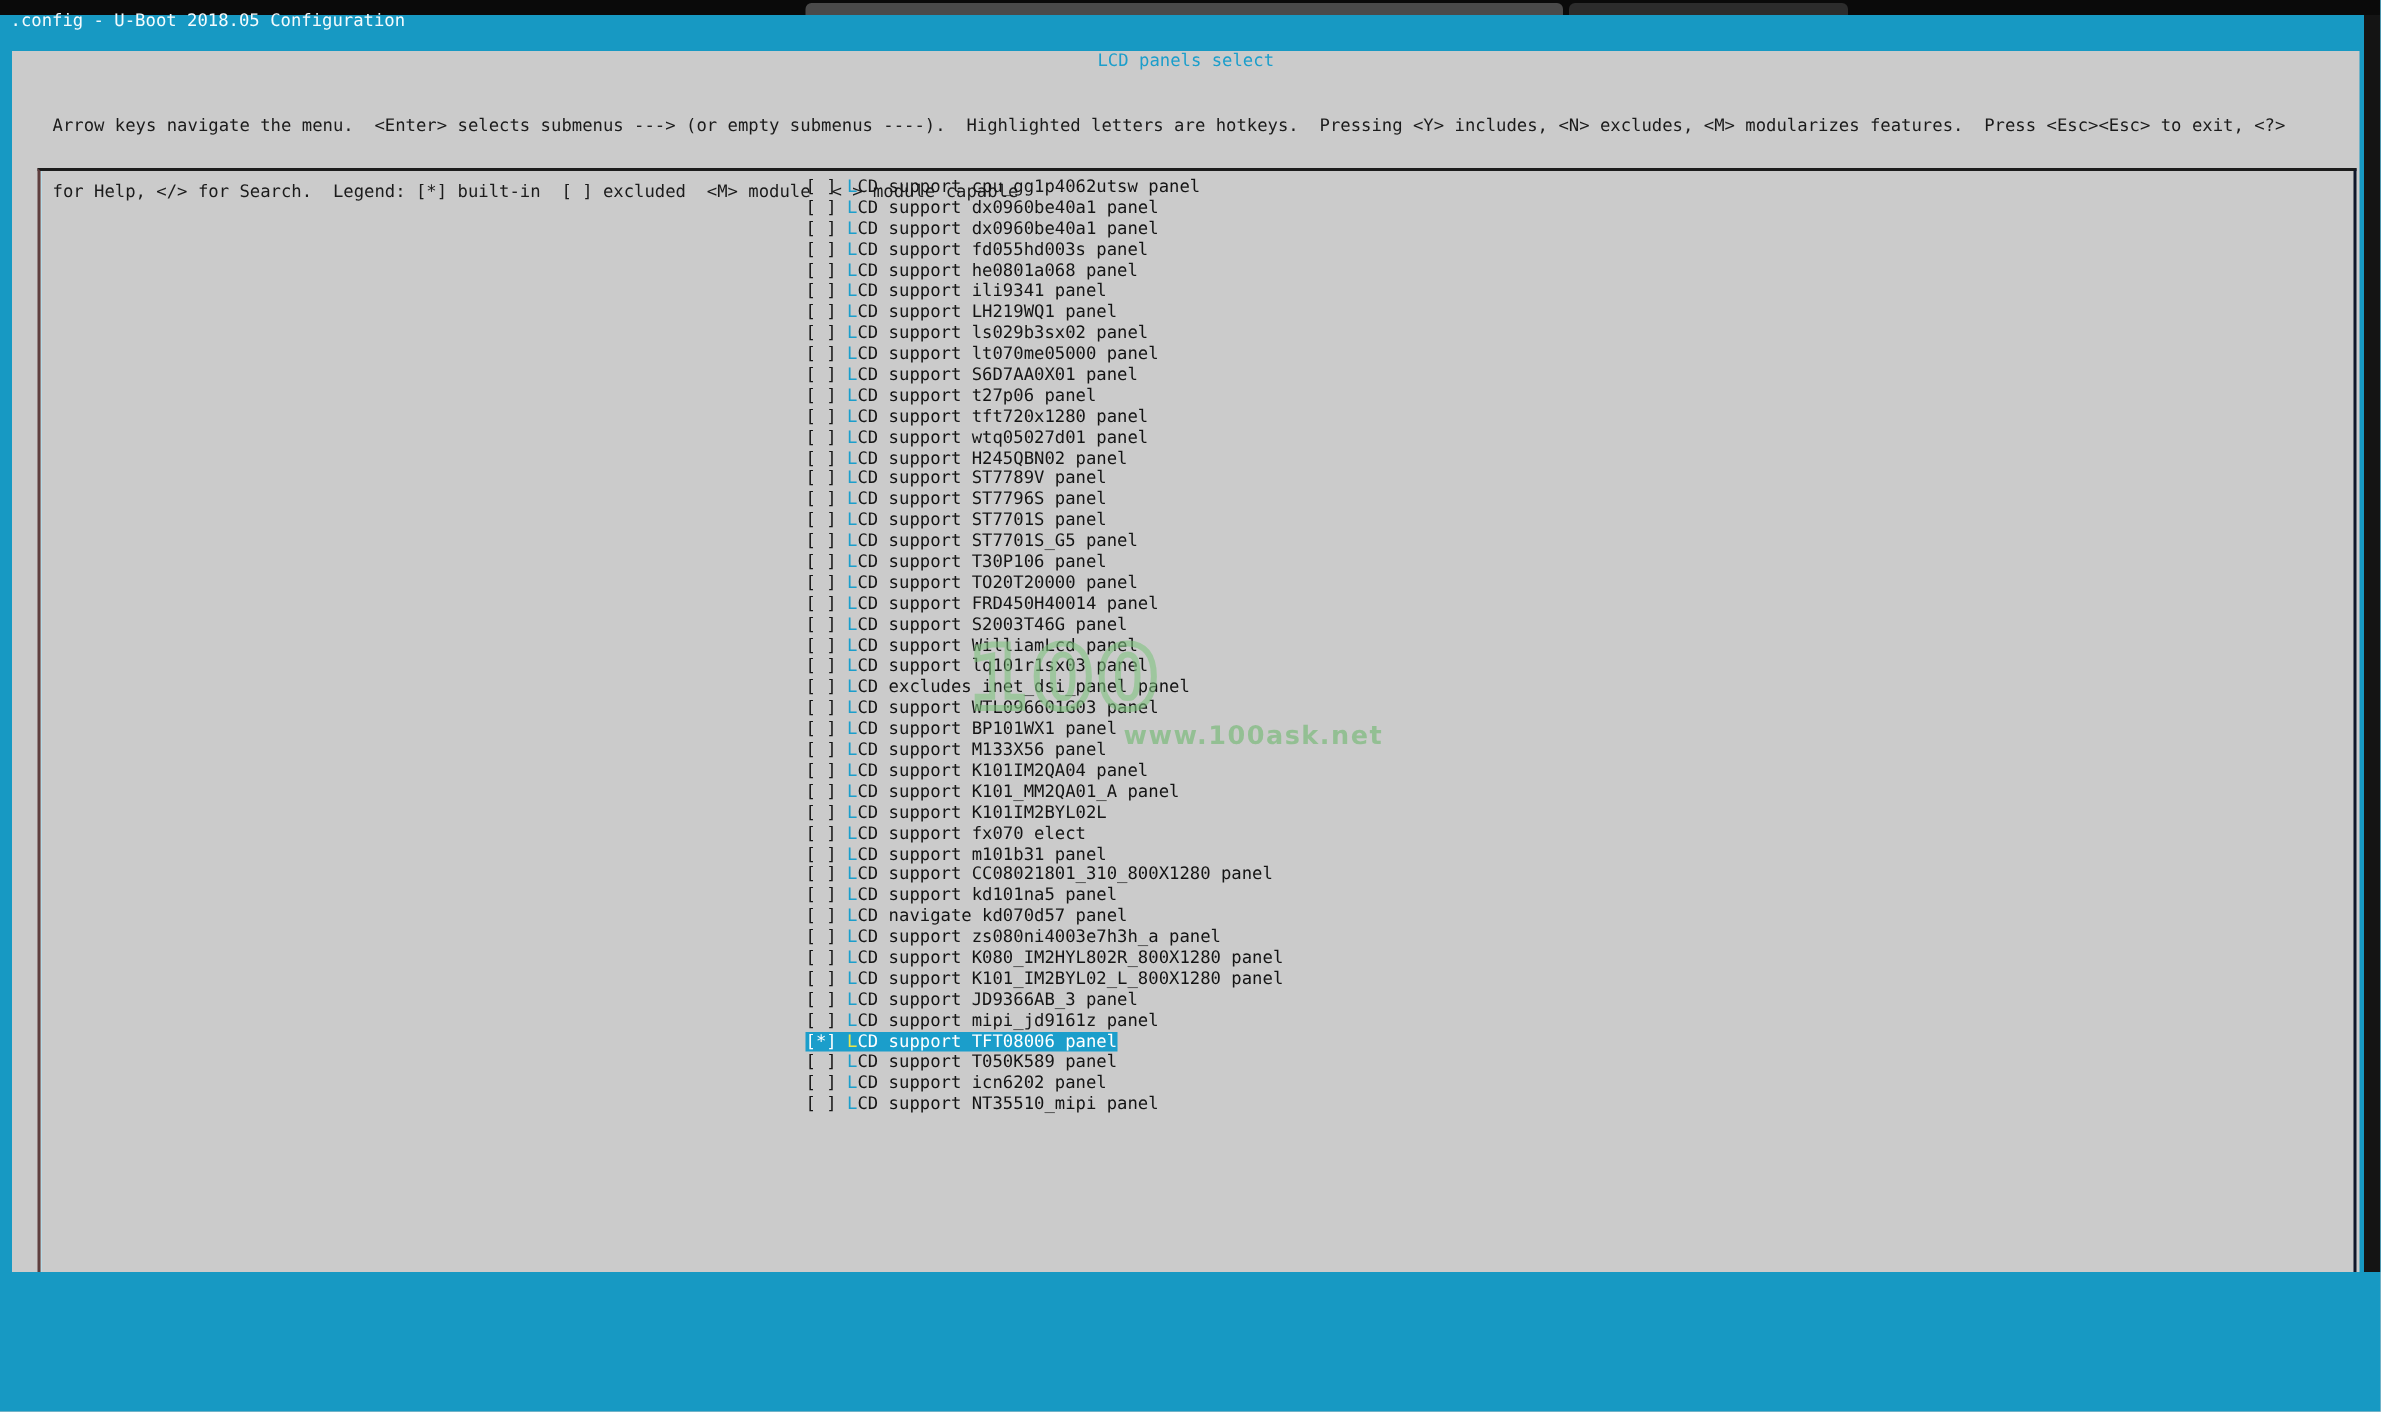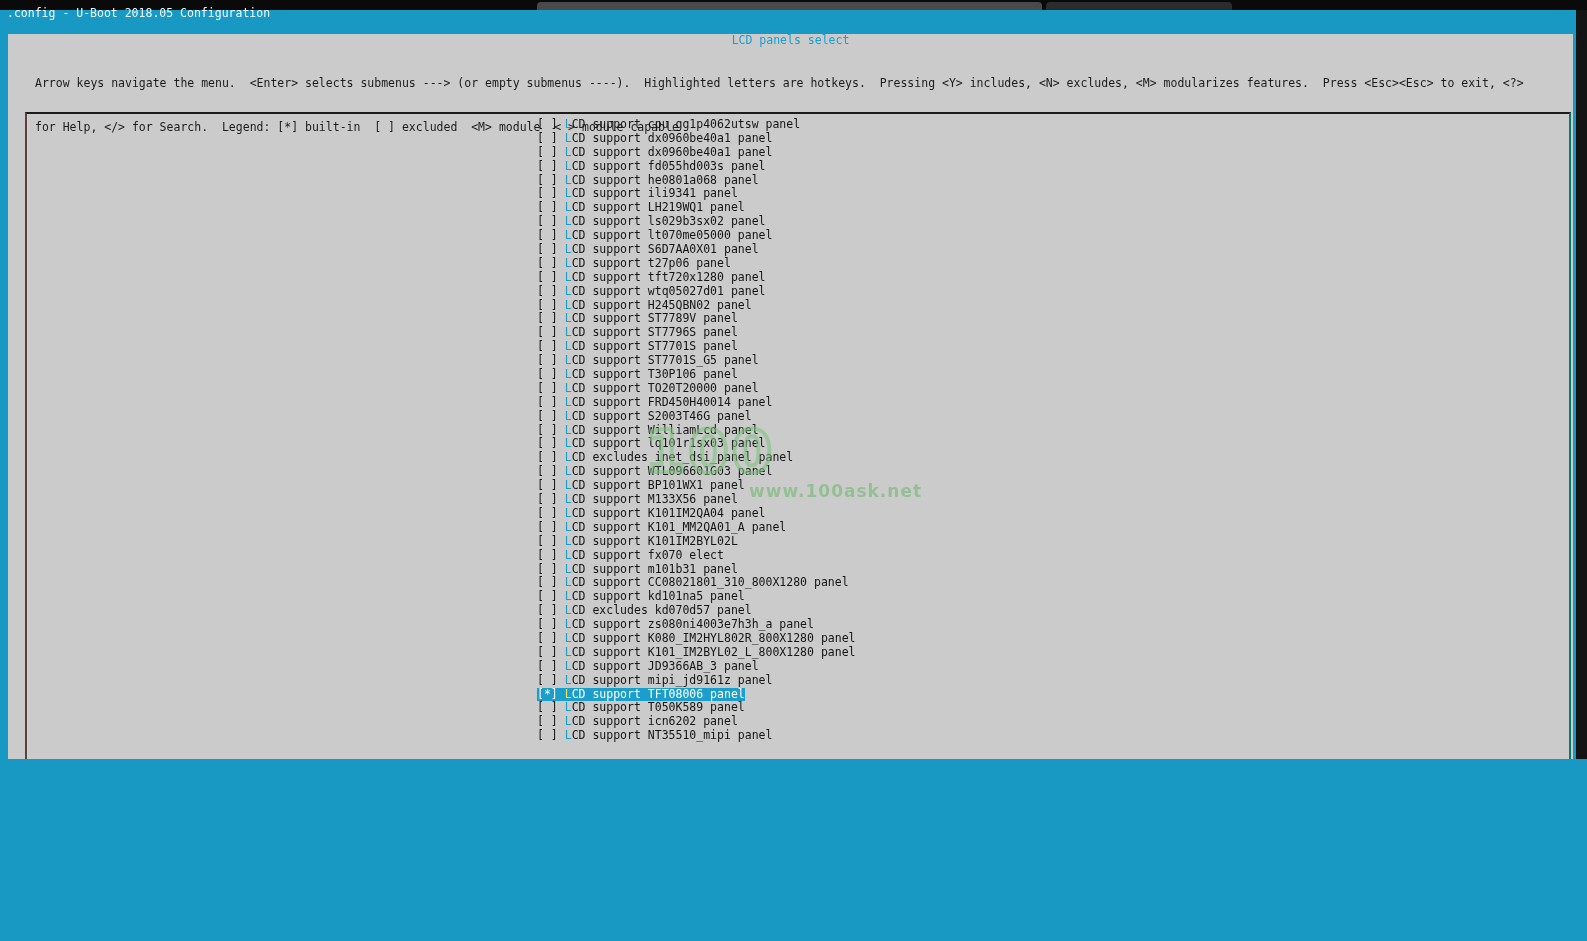--- a/index.html
+++ b/index.html
@@ -1,19 +1,19 @@
 <!DOCTYPE html>
 <html><head>
 <meta charset="utf-8">
 <style>
   * { margin:0; padding:0; box-sizing:border-box; }
   html,body { width:1587px; height:941px; overflow:hidden; }
   body { background:#1799c3; font-family:"DejaVu Sans Mono","Liberation Mono",monospace; }
 
-  .screen { position:relative; width:1587px; height:759px; background:#1799c3; overflow:hidden; }
+  .screen { position:relative; width:1587px; height:848px; background:#1799c3; overflow:hidden; }
 
   
   .topbar { position:absolute; left:0; top:0; width:1587px; height:10px; background:#0a0a0a; }
   .tab1 { position:absolute; left:537px; top:2px; width:505px; height:8px; background:#4a4a4a; border-radius:4px 4px 0 0; }
   .tab2 { position:absolute; left:1046px; top:2px; width:186px; height:8px; background:#2c2c2c; border-radius:4px 4px 0 0; }
 
   
   .rightstrip  { position:absolute; left:1576px; top:10px; width:11px; height:919px; background:#141414; }
   .bottomstrip { position:absolute; left:25px; top:917px; width:1562px; height:12px; background:#1c1c1c; }
   .graynotch   { position:absolute; left:8px; top:917px; width:17px; height:12px; background:#cbcbcb; }
@@ -24,21 +24,21 @@
   .hdr2 .bc-text { white-space:pre; }
   .hdr2 .rule { flex:1; height:1px; background:#e4f2f7; margin-left:7px; }
 
   
   .dialog { position:absolute; left:8px; top:34px; width:1565px; height:883px; background:#cbcbcb; }
   .dtitle { position:absolute; left:0; right:0; top:0; height:13px; text-align:center; color:#1b9ecb; font-size:11.5px; line-height:13px; white-space:pre; }
   .instr  { position:absolute; left:27px; top:13px; color:#1b1b1b; font-size:11.5px; line-height:14.5px; white-space:pre; }
 
   
   .listbox { position:absolute; left:17px; top:78px; width:1546px; height:754px;
-             border-top:2px solid #1c1c1c; border-left:2px solid #5e3e3e; border-right:2px solid #0f766e;
+             border-top:2px solid #1c1c1c; border-left:2px solid #5e3e3e; border-right:2px solid #0f172a;
              box-shadow: inset 1px 0 0 #b7dce8; }
   .listbox::after { content:""; position:absolute; left:-2px; bottom:0; width:9px; height:2px; background:#1c1c1c; }
 
   .list { padding-top:4px; padding-left:510px; }
   .row  { height:13.9px; line-height:13.9px; font-size:11.5px; white-space:pre; width:max-content; color:#141414; }
   .row .key  { color:#1b9ecb; }
   .row.sel   { background:#1b9ecb; color:#ffffff; }
   .row.sel .box, .row.sel .rest { color:#ffffff; }
   .row.sel .key { color:#e9e44c; }
 
@@ -115,21 +115,21 @@
           <div class="row"><span class="box">[ ] </span><span class="key">L</span><span class="rest">CD support WTL096601G03 panel</span></div>
           <div class="row"><span class="box">[ ] </span><span class="key">L</span><span class="rest">CD support BP101WX1 panel</span></div>
           <div class="row"><span class="box">[ ] </span><span class="key">L</span><span class="rest">CD support M133X56 panel</span></div>
           <div class="row"><span class="box">[ ] </span><span class="key">L</span><span class="rest">CD support K101IM2QA04 panel</span></div>
           <div class="row"><span class="box">[ ] </span><span class="key">L</span><span class="rest">CD support K101_MM2QA01_A panel</span></div>
           <div class="row"><span class="box">[ ] </span><span class="key">L</span><span class="rest">CD support K101IM2BYL02L</span></div>
           <div class="row"><span class="box">[ ] </span><span class="key">L</span><span class="rest">CD support fx070 elect</span></div>
           <div class="row"><span class="box">[ ] </span><span class="key">L</span><span class="rest">CD support m101b31 panel</span></div>
           <div class="row"><span class="box">[ ] </span><span class="key">L</span><span class="rest">CD support CC08021801_310_800X1280 panel</span></div>
           <div class="row"><span class="box">[ ] </span><span class="key">L</span><span class="rest">CD support kd101na5 panel</span></div>
-          <div class="row"><span class="box">[ ] </span><span class="key">L</span><span class="rest">CD excludes kd070d57 panel</span></div>
+          <div class="row"><span class="box">[ ] </span><span class="key">L</span><span class="rest">CD navigate kd070d57 panel</span></div>
           <div class="row"><span class="box">[ ] </span><span class="key">L</span><span class="rest">CD support zs080ni4003e7h3h_a panel</span></div>
           <div class="row"><span class="box">[ ] </span><span class="key">L</span><span class="rest">CD support K080_IM2HYL802R_800X1280 panel</span></div>
           <div class="row"><span class="box">[ ] </span><span class="key">L</span><span class="rest">CD support K101_IM2BYL02_L_800X1280 panel</span></div>
           <div class="row"><span class="box">[ ] </span><span class="key">L</span><span class="rest">CD support JD9366AB_3 panel</span></div>
           <div class="row"><span class="box">[ ] </span><span class="key">L</span><span class="rest">CD support mipi_jd9161z panel</span></div>
           <div class="row sel"><span class="box">[*] </span><span class="key">L</span><span class="rest">CD support TFT08006 panel</span></div>
           <div class="row"><span class="box">[ ] </span><span class="key">L</span><span class="rest">CD support T050K589 panel</span></div>
           <div class="row"><span class="box">[ ] </span><span class="key">L</span><span class="rest">CD support icn6202 panel</span></div>
           <div class="row"><span class="box">[ ] </span><span class="key">L</span><span class="rest">CD support NT35510_mipi panel</span></div>
         </div>

